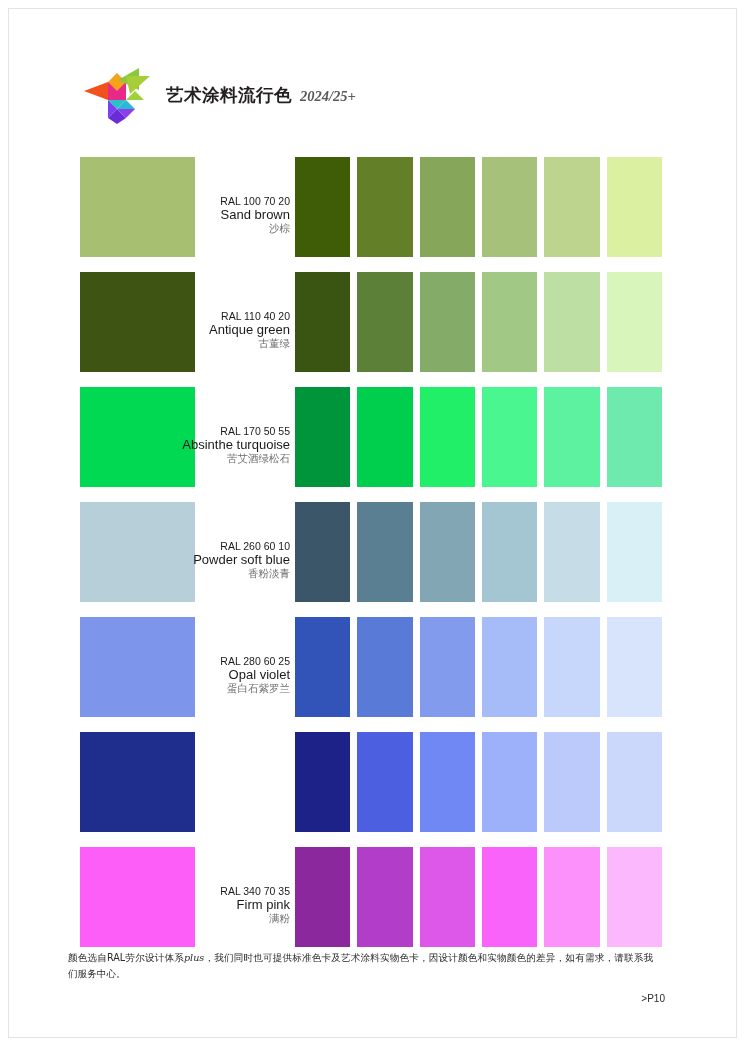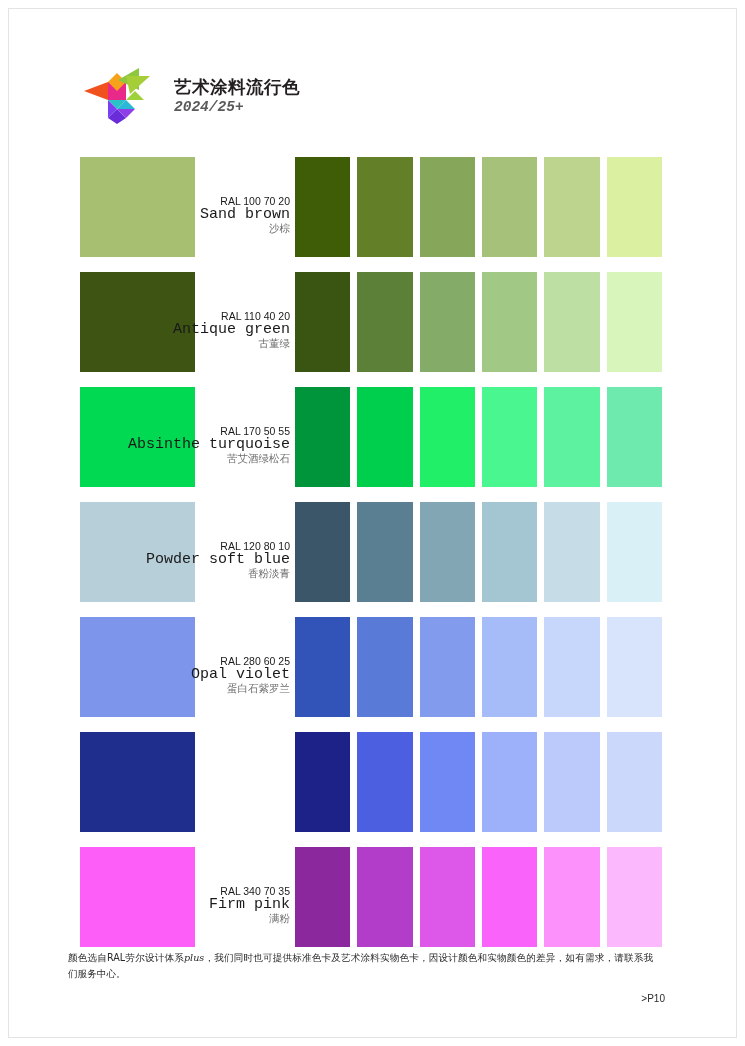--- a/index.html
+++ b/index.html
@@ -47,32 +47,31 @@
     height: 62px;
     position: relative;
     flex: 0 0 auto;
   }
   .logo svg { display: block; }
 
   .title-wrap {
     display: flex;
     align-items: baseline;
     margin-left: 12px;
-    flex-direction: column;
   }
   .title-cn {
     font-family: "DejaVu Sans", "Liberation Sans", sans-serif;
     font-size: 17.5px;
     font-weight: bold;
     color: #231f20;
     letter-spacing: 0.5px;
     white-space: nowrap;
   }
   .title-year {
-    font-family: Liberation Mono, monospace;
+    font-family: Liberation Serif, serif;
     font-style: italic;
     font-size: 14.5px;
     font-weight: bold;
     color: #5a5a5a;
     margin-left: 8px;
     white-space: nowrap;
   }
 
   
   .grid {
@@ -110,22 +109,22 @@
     box-sizing: border-box;
   }
   .lbl-code {
     font-family: "Liberation Sans", sans-serif;
     font-size: 10.5px;
     color: #1a1a1a;
     line-height: 13px;
     white-space: nowrap;
   }
   .lbl-en {
-    font-family: Liberation Mono, monospace;
-    font-size: 15px;
+    font-family: Liberation Sans, sans-serif;
+    font-size: 13px;
     color: #1a1a1a;
     line-height: 13px;
     white-space: nowrap;
   }
   .lbl-cn {
     font-family: "DejaVu Sans", "Liberation Sans", sans-serif;
     font-size: 10.5px;
     color: #6d6d6d;
     line-height: 14px;
     white-space: nowrap;
@@ -250,21 +249,21 @@
           <div class="tint" style="background: rgb(0, 207, 77);"></div>
           <div class="tint" style="background: rgb(34, 239, 104);"></div>
           <div class="tint" style="background: rgb(73, 246, 143);"></div>
           <div class="tint" style="background: rgb(92, 242, 160);"></div>
           <div class="tint" style="background: rgb(110, 234, 174);"></div>
         </div>
       </div>
       <div class="row">
         <div class="main-swatch" style="background: rgb(183, 207, 217);"></div>
         <div class="label-block">
-          <div class="lbl-code">RAL 120  80  10</div>
+          <div class="lbl-code">RAL 260  60  10</div>
           <div class="lbl-en">Powder soft blue</div>
           <div class="lbl-cn">香粉淡青</div>
         </div>
         <div class="tints">
           <div class="tint" style="background: rgb(58, 86, 104);"></div>
           <div class="tint" style="background: rgb(90, 127, 146);"></div>
           <div class="tint" style="background: rgb(131, 166, 181);"></div>
           <div class="tint" style="background: rgb(164, 197, 210);"></div>
           <div class="tint" style="background: rgb(198, 221, 231);"></div>
           <div class="tint" style="background: rgb(216, 240, 246);"></div>

